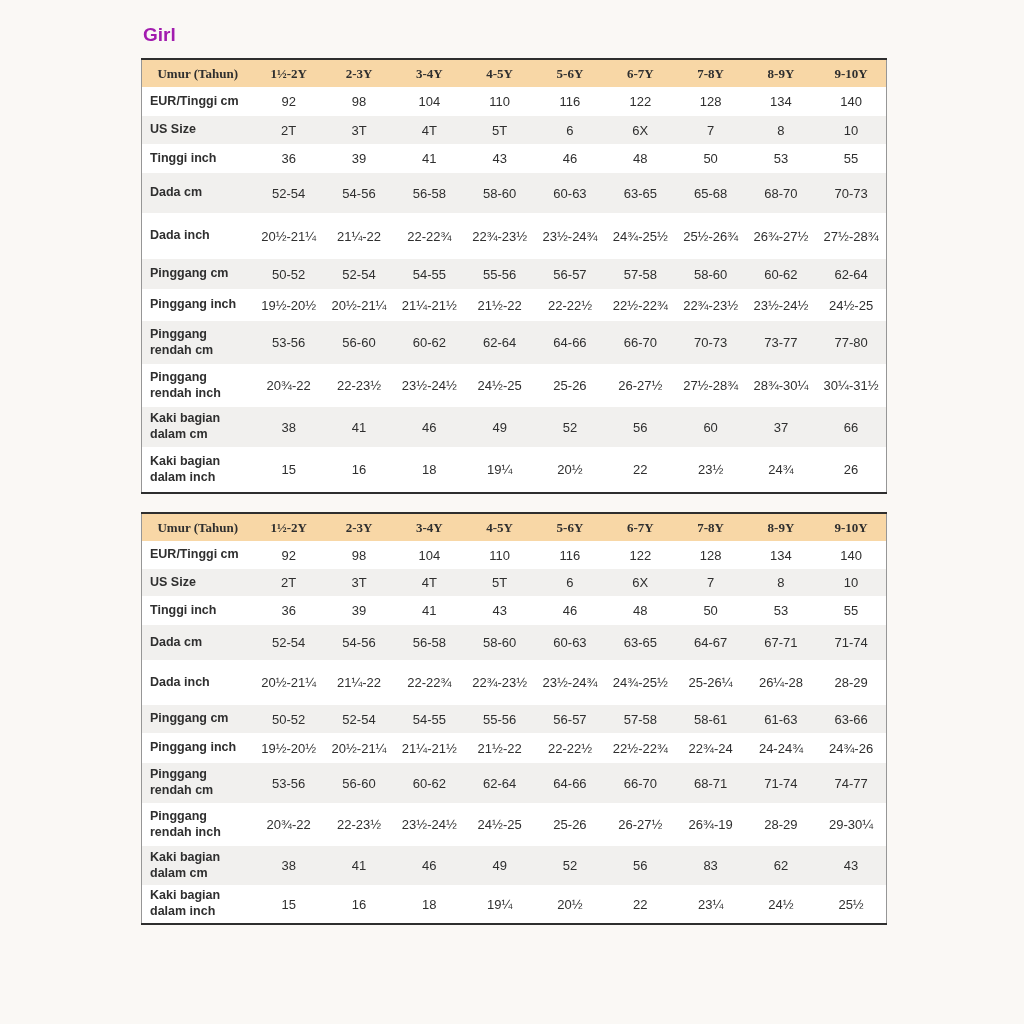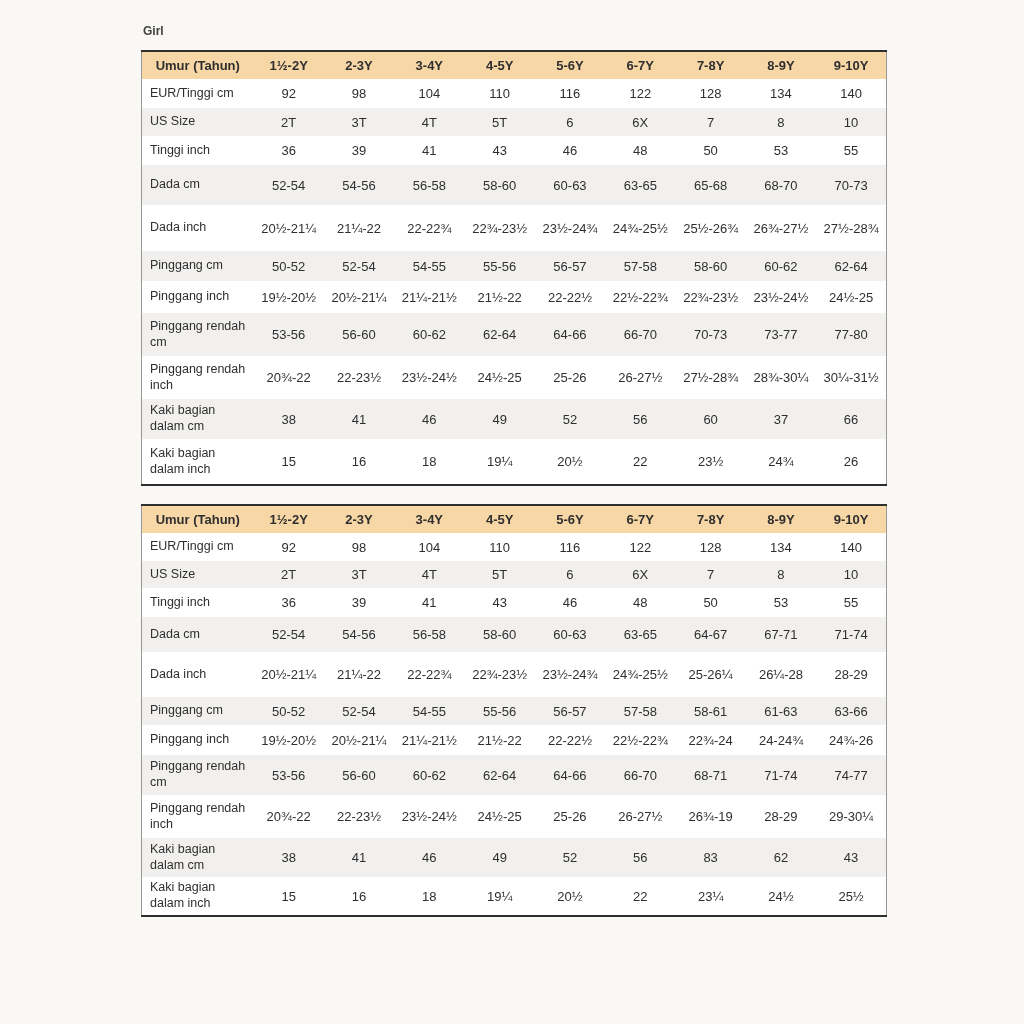--- a/index.html
+++ b/index.html
@@ -18,23 +18,23 @@
     padding-top: 24px;
   }
   .page-title {
     font-size: 19px;
     font-weight: 700;
     color: #BE1622;
     margin: 0 0 22px 2px;
     letter-spacing: 0.2px;
   }
   .section-title {
-    font-size: 12px;
+    font-size: 19px;
     font-weight: 700;
-    color: #404040;
+    color: #a21caf;
     margin: 0 0 12px 2px;
   }
   .section-girl { margin-bottom: 18px; }
   table.size-table {
     border-collapse: collapse;
     table-layout: fixed;
     width: 746px;
     border: 1px solid #969696;
     border-top: 2px solid #2E2E2E;
     border-bottom: 2px solid #2E2E2E;
@@ -42,32 +42,33 @@
   table.size-table col.label-col { width: 112px; }
   table.size-table thead tr {
     background: #F8D7A6;
     height: 28px;
   }
   table.size-table th {
     font-size: 13px;
     font-weight: 700;
     text-align: center;
     padding: 2px 4px;
+    font-family: Liberation Serif, serif;
   }
   table.size-table td {
     font-size: 13px;
     text-align: center;
     vertical-align: middle;
     padding: 2px 1px;
   }
   table.size-table td.row-label {
     text-align: left;
     padding-left: 8px;
     padding-right: 2px;
-    font-weight: 400;
+    font-weight: 700;
     font-size: 12.5px;
     line-height: 1.25;
   }
   table.size-table tbody tr:nth-child(even) { background: #F1F0EE; }
   table.size-table tbody tr:nth-child(odd)  { background: #FFFFFF; }
 
   
   .girl tbody tr:nth-child(1)  { height: 29px; }
   .girl tbody tr:nth-child(2)  { height: 28px; }
   .girl tbody tr:nth-child(3)  { height: 29px; }

